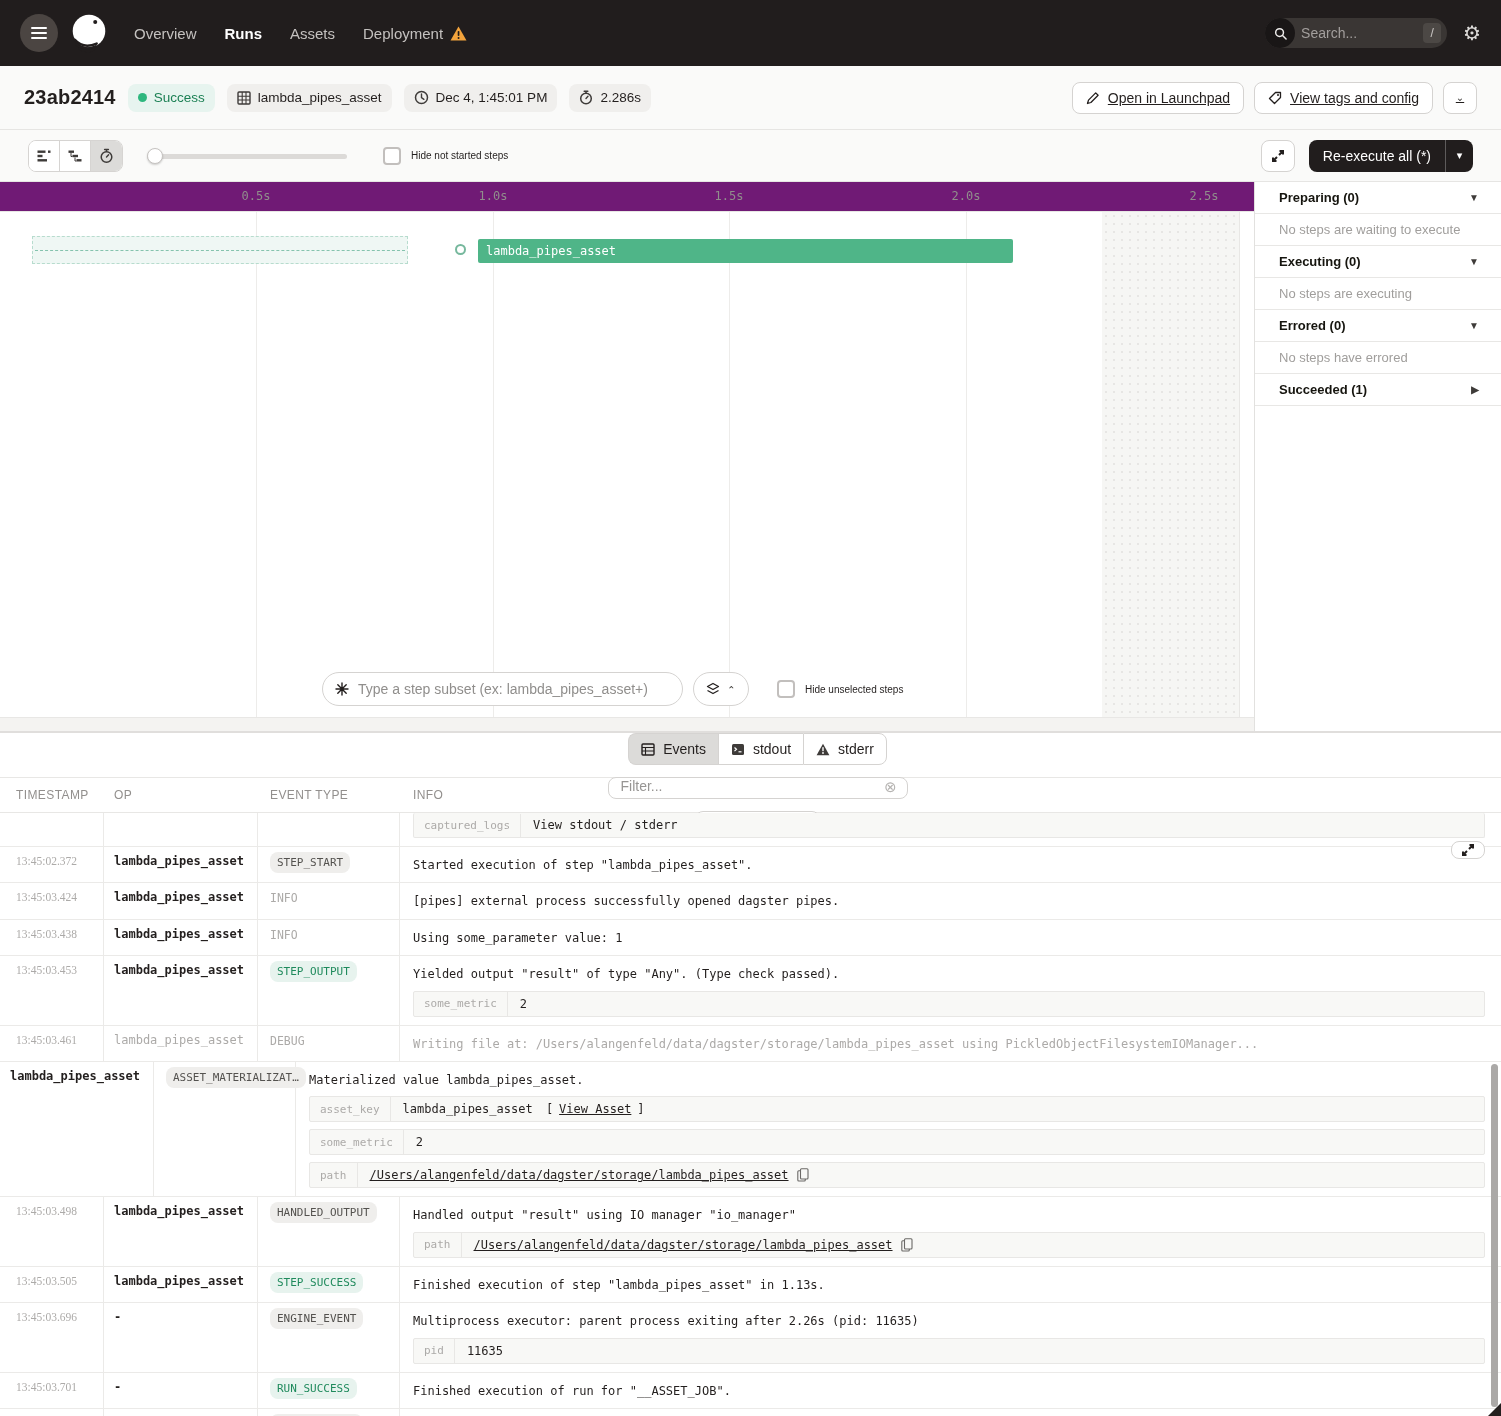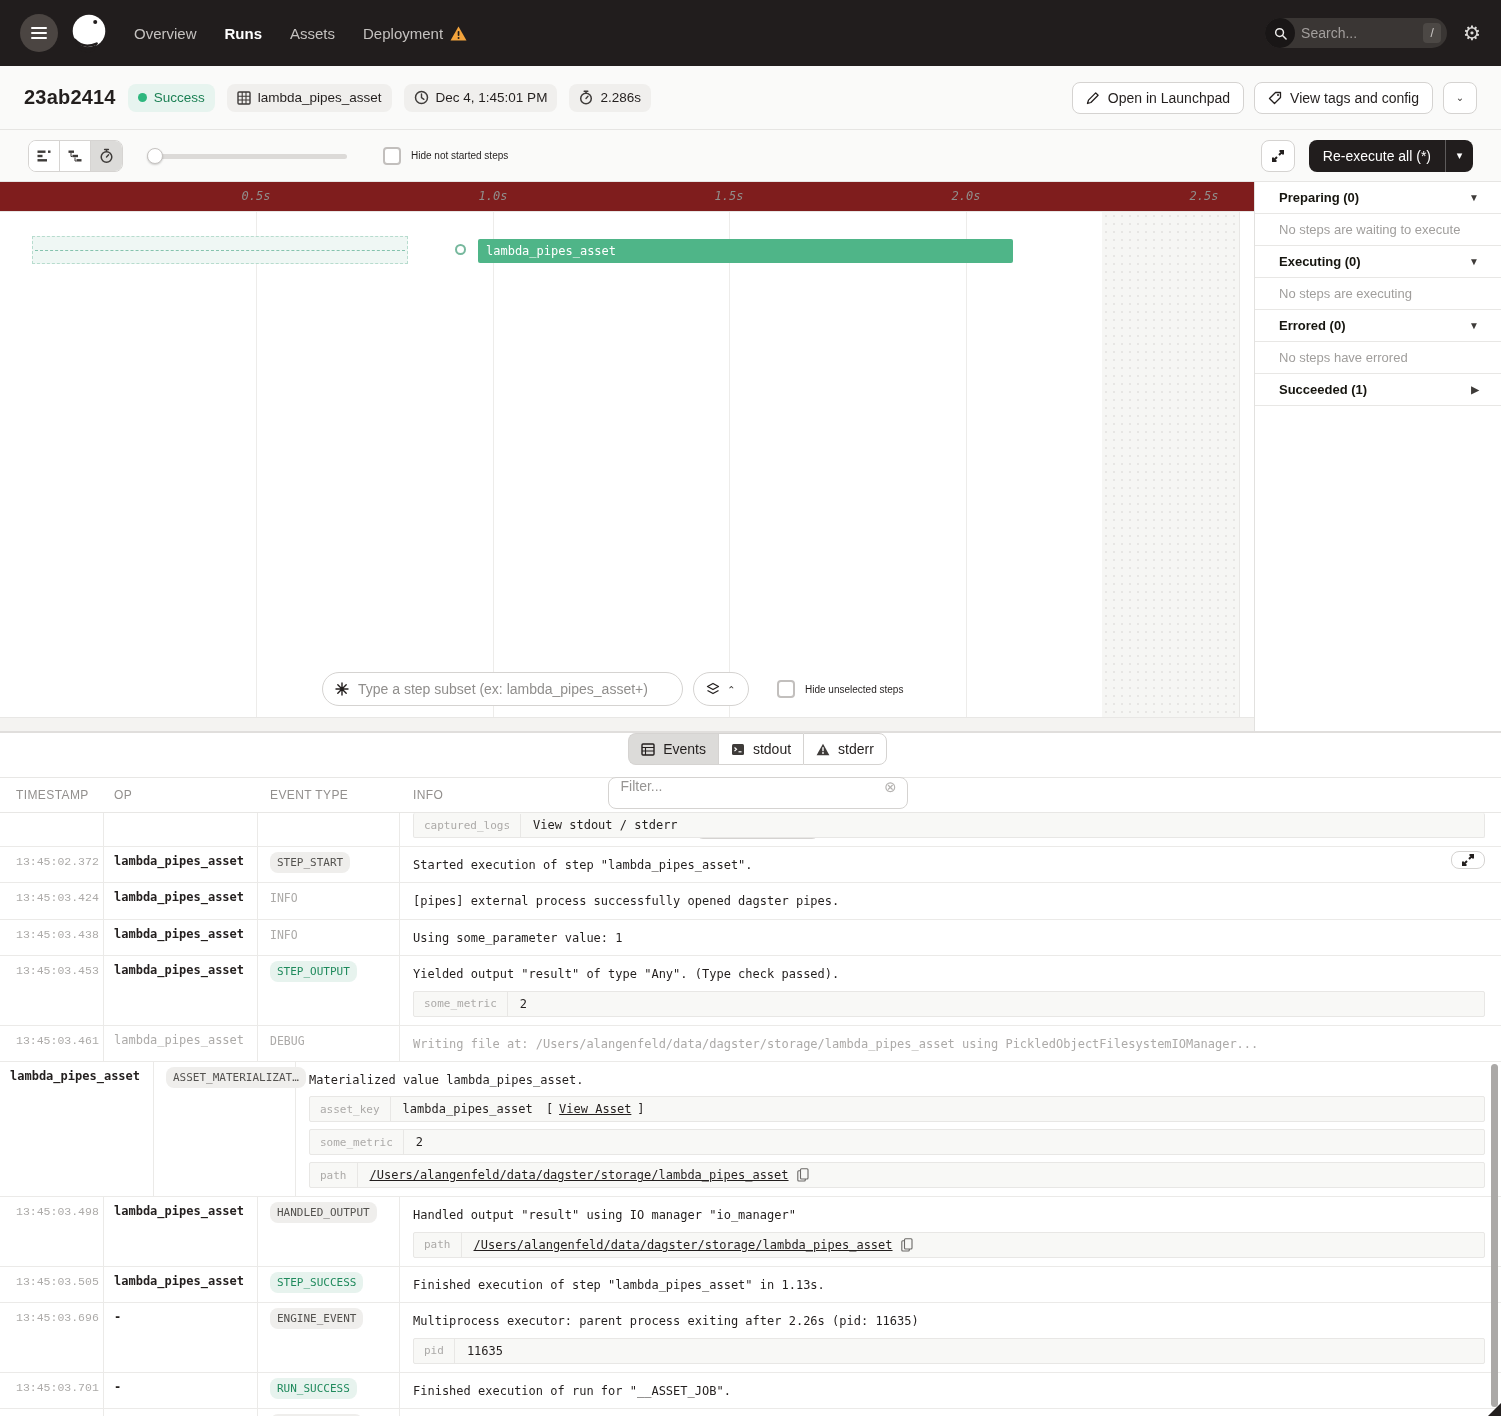--- a/index.html
+++ b/index.html
@@ -27,21 +27,21 @@
 
   
   .run-header { height:64px; display:flex; align-items:center; padding:0 24px; gap:12px;
     border-bottom:1px solid #E6E5E3; background:#FAFAF9; }
   .run-id { font-size:20px; font-weight:700; letter-spacing:0.2px; }
   .badge-success { height:28px; display:flex; align-items:center; gap:7px; background:#E7F4EF; color:#1D8155;
     border-radius:8px; padding:0 10px; font-size:13.5px; }
   .dot-green { width:9px; height:9px; border-radius:50%; background:#2EB77E; }
   .hpill { height:28px; display:flex; align-items:center; gap:7px; background:#F0EFED; border-radius:8px;
     padding:0 10px; font-size:13.5px; color:#231F1E; }
-  .run-header-right { margin-left:auto; display:flex; gap:10px; align-items:center; }
+  .run-header-right { margin-left:auto; display:flex; gap:10px; align-items:center;text-decoration:underline; }
   .btn { height:32px; background:#fff; border:1px solid #D5D3D1; border-radius:8px; display:flex;
     align-items:center; gap:8px; padding:0 13px; font-size:14px; color:#231F1E; cursor:pointer; }
   .btn-sq { width:34px; justify-content:center; padding:0; }
 
   
   .gantt-toolbar { height:52px; display:flex; align-items:center; padding:0 28px;
     border-bottom:1px solid #E6E5E3; background:#FAFAF9; }
   .segctl { display:flex; border:1px solid #D6D4D2; border-radius:8px; overflow:hidden; background:#fff; }
   .segbtn { width:31px; height:30px; display:flex; align-items:center; justify-content:center; cursor:pointer;
     border-right:1px solid #D6D4D2; background:#fff; }
@@ -55,21 +55,21 @@
   .cb-row { display:flex; align-items:center; gap:10px; font-size:10px; }
   .gt-right { margin-left:auto; display:flex; align-items:center; gap:14px; }
   .reexec { display:flex; height:32px; border-radius:8px; overflow:hidden; background:#211D1D; cursor:pointer; }
   .reexec-main { display:flex; align-items:center; padding:0 14px; color:#fff; font-size:14px; }
   .reexec-caret { width:28px; display:flex; align-items:center; justify-content:center;
     border-left:1px solid rgba(255,255,255,.28); color:#fff; font-size:11px; }
 
   
   .gantt-wrap { position:relative; height:549px; background:#fff; }
   .gantt-main { position:absolute; left:0; top:0; width:1254px; height:100%; overflow:hidden; }
-  .axis { position:absolute; left:0; top:0; width:100%; height:30px; border-bottom:1px solid #E8E7E5; background:#7f1d1d;font-style:italic; }
+  .axis { position:absolute; left:0; top:0; width:100%; height:30px; border-bottom:1px solid #E8E7E5; background:#701a75; }
   .axis-tick { position:absolute; top:7px; transform:translateX(-50%); font-family:"DejaVu Sans Mono",monospace;
     font-size:12px; color:#908E8C; }
   .grid-line { position:absolute; top:30px; bottom:14px; width:1px; background:#EDECEA; }
   .shade { position:absolute; left:1102px; width:138px; top:30px; bottom:14px; background:#F6F6F4;
     background-image:radial-gradient(#E7E6E4 1px, transparent 1px); background-size:8px 8px;
     border-right:1px solid #E8E7E5; }
   .wait-box { position:absolute; left:32px; top:54px; width:376px; height:28px; background:#EFF7F4;
     border:1px dashed #B7DCCE; }
   .wait-box::after { content:""; position:absolute; left:2px; right:2px; top:50%;
     border-top:1px dashed #85C3AE; }
@@ -98,37 +98,37 @@
   
   .events { position:relative; height:685px; border-top:2px solid #E0DEDC; background:#fff; overflow:hidden; }
   .events-toolbar { height:44px; display:flex; align-items:center; padding:0 16px 0 30px; gap:12px;flex-direction:column; }
   .tabs { display:flex; }
   .tab { height:32px; padding:0 12px; display:flex; gap:8px; align-items:center; font-size:14px;
     background:#fff; border:1px solid #D5D3D1; border-right:none; cursor:pointer; }
   .tab:first-child { border-radius:8px 0 0 8px; }
   .tab:last-child { border-radius:0 8px 8px 0; border-right:1px solid #D5D3D1; }
   .tab.active { background:#DCDBD9; }
   .filter-input { width:300px; height:32px; border:1px solid #D5D3D1; border-radius:8px; background:#fff;
-    display:flex; align-items:center; padding:0 10px 14px 12px; gap:8px; }
+    display:flex; align-items:center; padding:0 10px 4px 12px; gap:8px; }
   .filter-input input { flex:1; min-width:0; border:none; outline:none; font-size:14px; background:transparent; color:#231F1E; }
   .filter-input input::placeholder { color:#979593; }
   .clear-x { color:#B5B3B1; font-size:15px; cursor:pointer; line-height:1; }
   .levels-btn { height:32px; background:#fff; border:1px solid #D5D3D1; border-radius:8px; display:flex;
     align-items:center; gap:8px; padding:0 12px; font-size:14px; cursor:pointer; }
   .caret-dn { font-size:10px; color:#3E3B39; }
 
   .thead { display:flex; height:36px; border-top:1px solid #E8E7E5; border-bottom:1px solid #E8E7E5; align-items:center; }
   .th { font-size:12px; color:#928F8D; letter-spacing:0.4px; }
   .w-ts{ width:104px; padding-left:16px; } .w-op{ width:154px; padding-left:10px; }
   .w-type{ width:142px; padding-left:12px; } .w-info{ flex:1; padding-left:13px; }
 
   .erow { display:flex; border-bottom:1px solid #EBEAE8; background:#fff; }
   .erow > div { border-right:1px solid #EBEAE8; }
   .erow > div:last-child { border-right:none; }
-  .c-ts { width:104px; padding:8px 6px 6px 16px; font-family:Liberation Mono, monospace; font-size:11.5px; color:#ACAAA8; }
+  .c-ts { width:104px; padding:8px 6px 6px 16px; font-family:Liberation Serif, serif; font-size:11.5px; color:#ACAAA8; }
   .c-op { width:154px; padding:7px 6px 6px 10px; font-family:"DejaVu Sans Mono",monospace; font-size:12px;
     font-weight:700; color:#231F1E; overflow:hidden; }
   .c-type { width:142px; padding:5px 4px 5px 12px; }
   .c-info { flex:1; padding:7px 16px 8px 13px; min-width:0; }
   .pill { display:inline-block; font-family:"DejaVu Sans Mono",monospace; font-size:11px; padding:4px 7px;
     border-radius:8px; background:#EFEEEC; color:#54524F; white-space:nowrap; }
   .pill.green { background:#E7F3EE; color:#1F8A5C; }
   .type-plain { font-family:"DejaVu Sans Mono",monospace; font-size:11.5px; color:#ACAAA8; display:inline-block; padding-top:3px; }
   .info-text { font-family:"DejaVu Sans Mono",monospace; font-size:12px; color:#231F1E; line-height:1.45; padding-top:3px; }
   .muted { color:#ACAAA8 !important; font-weight:400 !important; }

